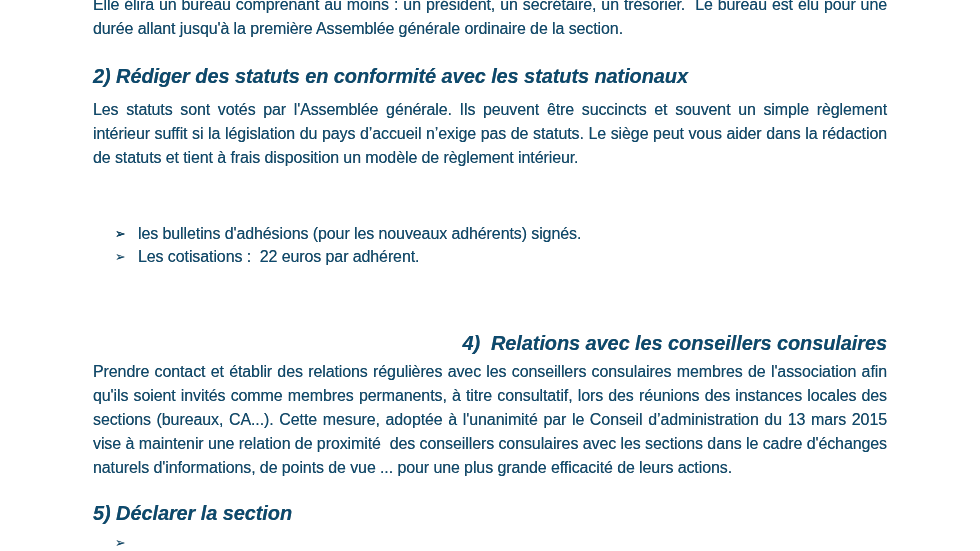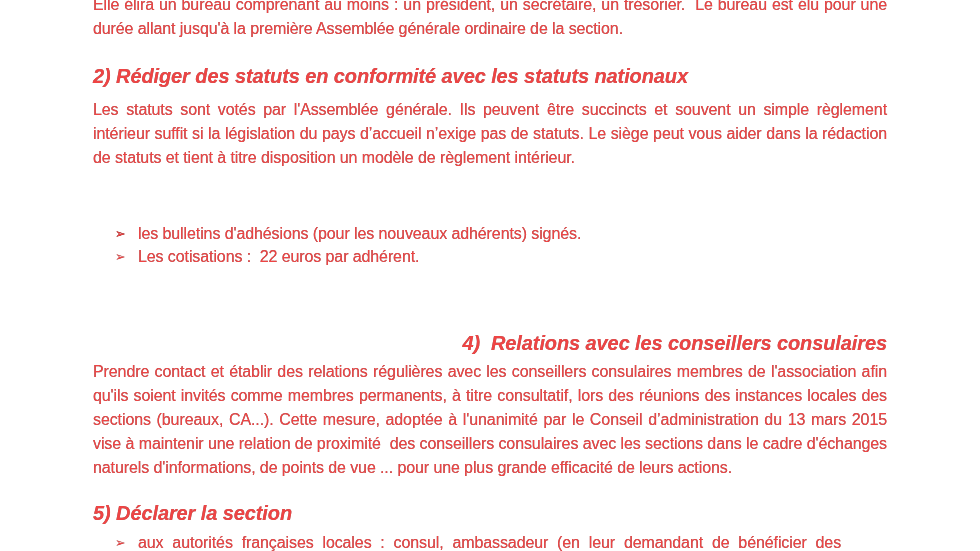--- a/index.html
+++ b/index.html
@@ -3,21 +3,21 @@
 <meta charset="utf-8">
 <style>
   html, body { margin: 0; padding: 0; background: #ffffff; }
   .page {
     position: relative;
     width: 980px;
     height: 551px;
     background: #ffffff;
     overflow: hidden;
     font-family: "Liberation Sans", "DejaVu Sans", sans-serif;
-    color: #ef4444;
+    color: #0c4a6e;
   }
   .block {
     position: absolute;
     left: 93px;
     width: 794px;
     font-size: 16px;
     line-height: 24px;
     letter-spacing: -0.1px;
     text-shadow: 0 0 0.5px rgba(0,0,0,0.55); 
   }
@@ -59,21 +59,21 @@
 </style>
 </head>
 <body>
 
 <div class="page">
 
   <div id="intro" class="block para">Elle élira un bureau comprenant au moins : un président, un secrétaire, un trésorier. &nbsp;Le bureau est élu pour une durée allant jusqu'à la première Assemblée générale ordinaire de la section.</div>
 
   <div id="h2" class="block heading">2) Rédiger des statuts en conformité avec les statuts nationaux</div>
 
-  <div id="p2" class="block para">Les statuts sont votés par l'Assemblée générale. Ils peuvent être succincts et souvent un simple règlement intérieur suffit si la législation du pays d’accueil n’exige pas de statuts. Le siège peut vous aider dans la rédaction de statuts et tient à titre disposition un modèle de règlement intérieur.</div>
+  <div id="p2" class="block para">Les statuts sont votés par l'Assemblée générale. Ils peuvent être succincts et souvent un simple règlement intérieur suffit si la législation du pays d’accueil n’exige pas de statuts. Le siège peut vous aider dans la rédaction de statuts et tient à frais disposition un modèle de règlement intérieur.</div>
 
 
   <div id="list3" class="block">
     <div class="bullet-item">
       <span class="marker">➢</span>
     </div>
     <div class="bullet-item">
       <span class="marker">➢</span>
       <span>les bulletins d'adhésions (pour les nouveaux adhérents) signés.</span>
     </div>
@@ -85,17 +85,16 @@
 
   <div id="h4" class="block heading">4) &nbsp;Relations avec les conseillers consulaires</div>
 
   <div id="p4" class="block para">Prendre contact et établir des relations régulières avec les conseillers consulaires membres de l'association afin qu'ils soient invités comme membres permanents, à titre consultatif, lors des réunions des instances locales des sections (bureaux, CA...). Cette mesure, adoptée à l'unanimité par le Conseil d’administration du 13 mars 2015 vise à maintenir une relation de proximité &nbsp;des conseillers consulaires avec les sections dans le cadre d'échanges naturels d'informations, de points de vue ... pour une plus grande efficacité de leurs actions.</div>
 
   <div id="h5" class="block heading">5) Déclarer la section</div>
 
   <div id="list5" class="block">
     <div class="bullet-item">
       <span class="marker">➢</span>
-      <span class="spread">aux autorités françaises locales : consul, ambassadeur (en leur demandant de bénéficier des</span>
     </div>
   </div>
 
 </div>
 
 </body></html>

